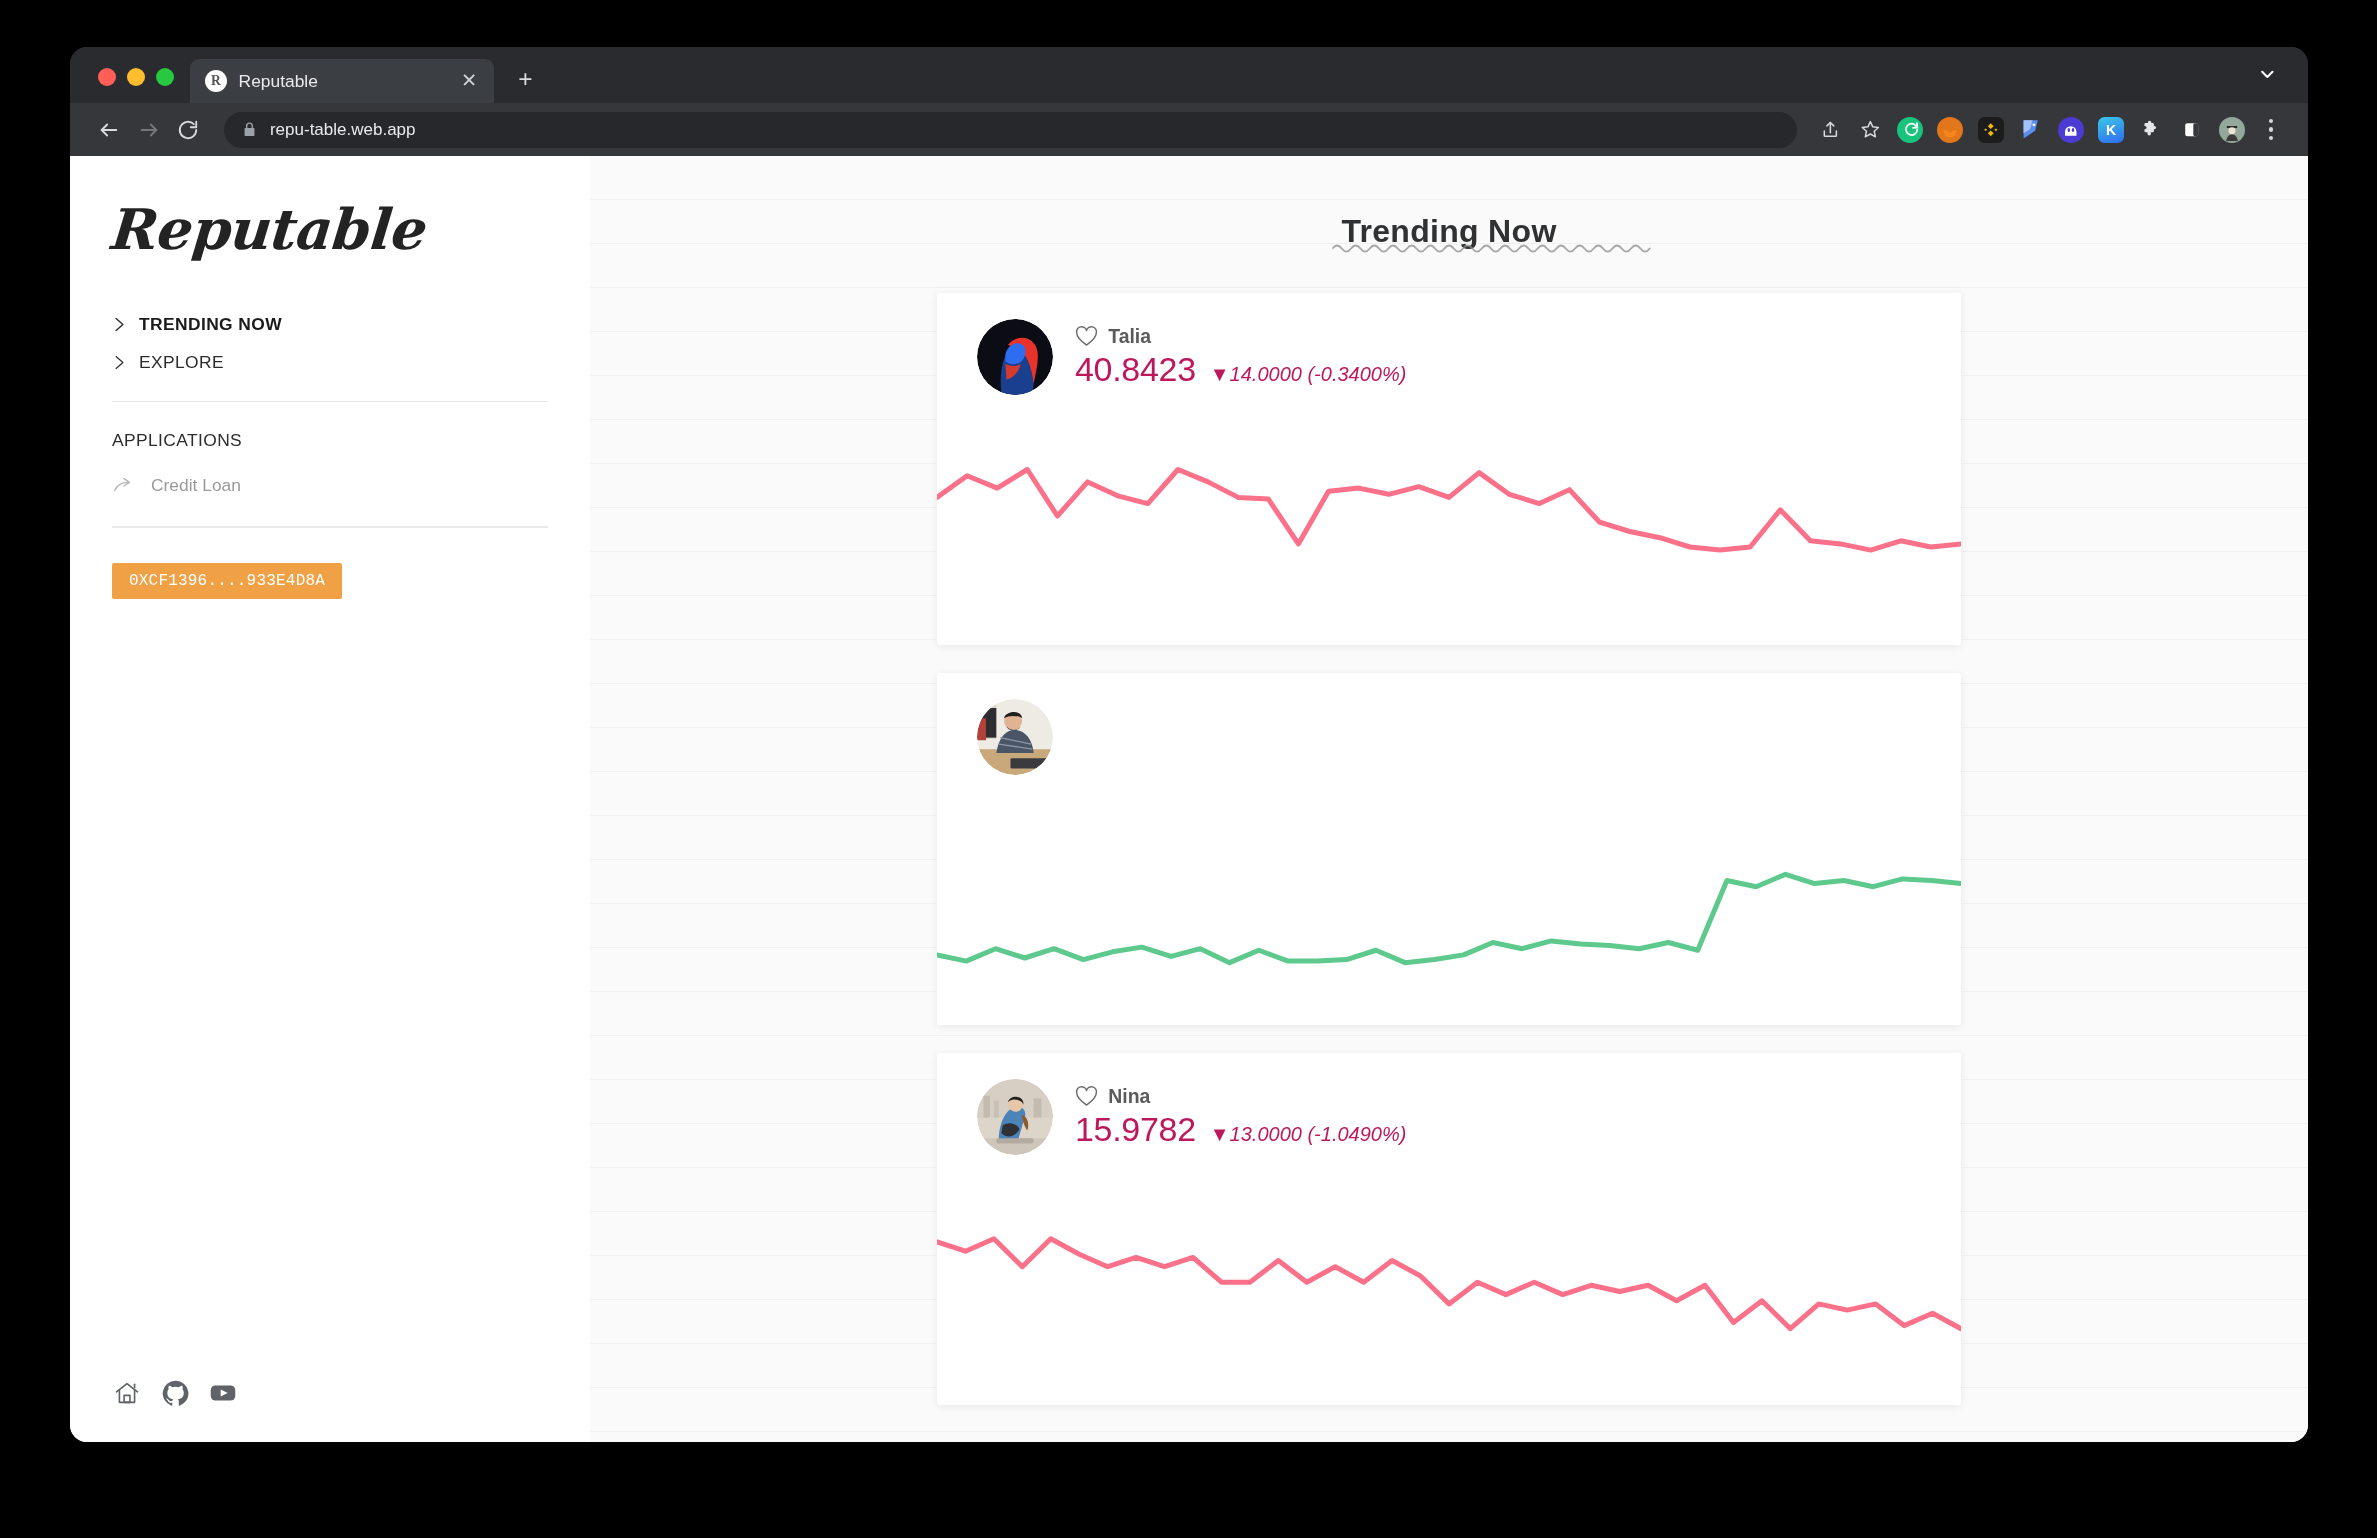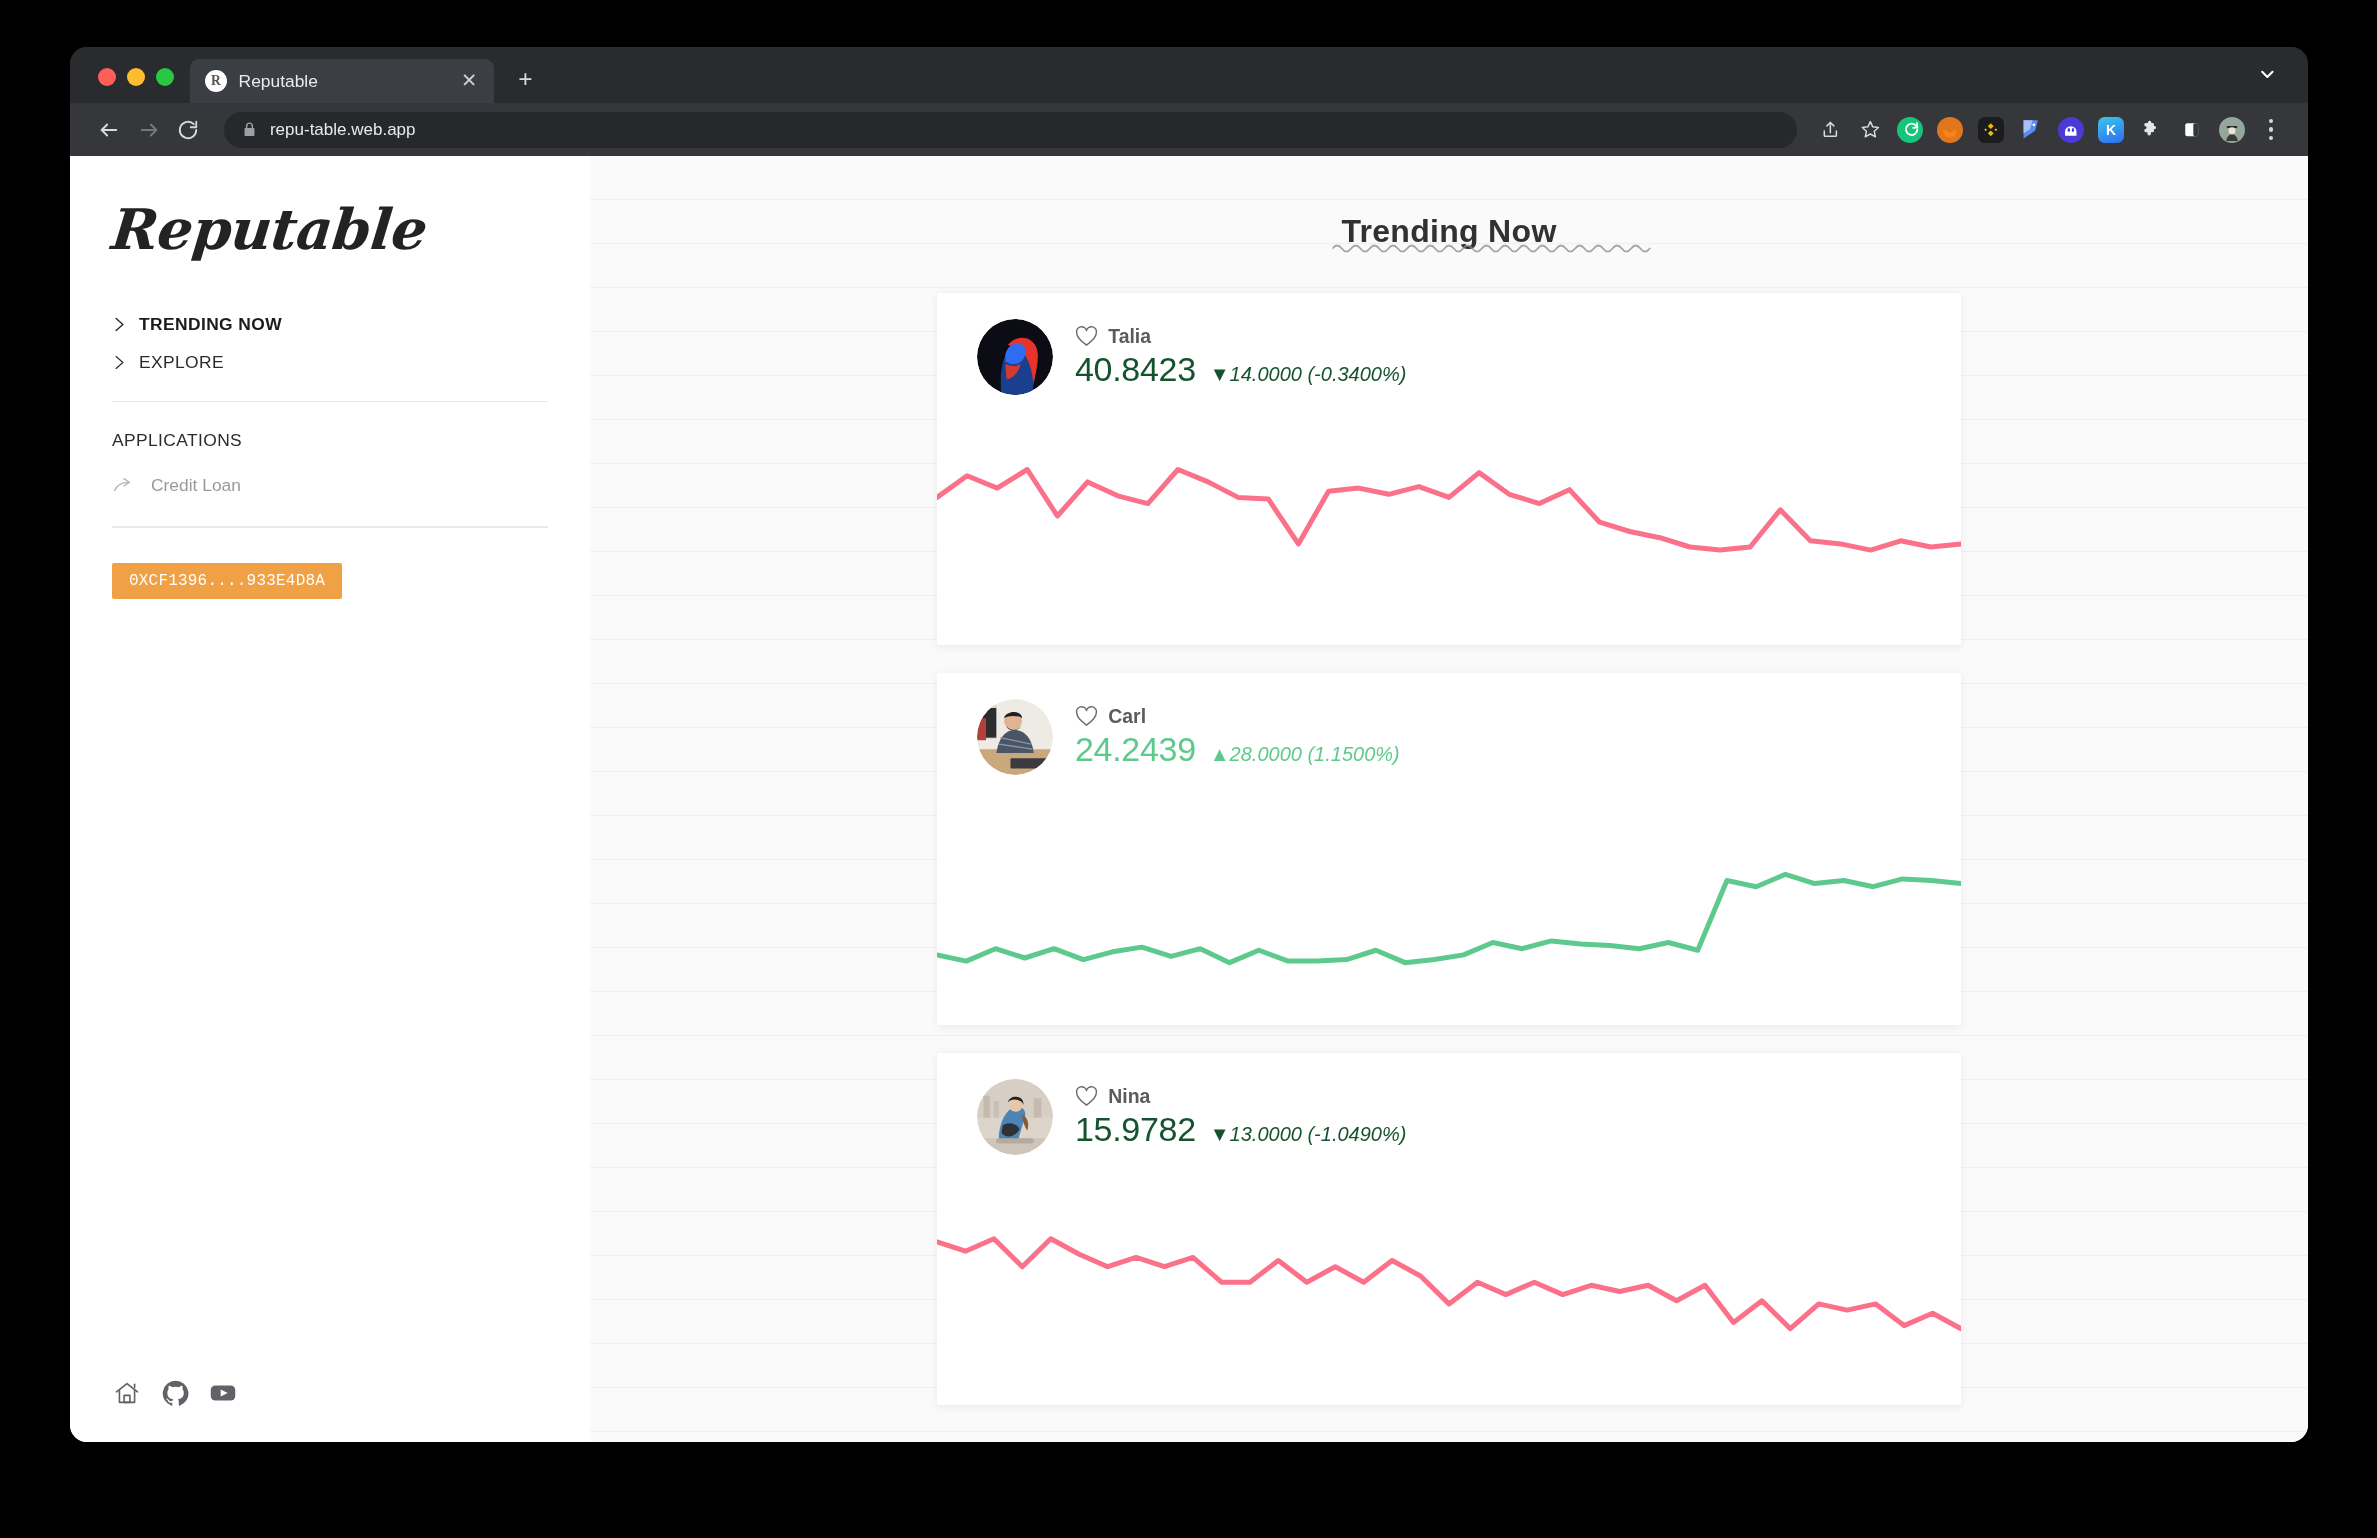--- a/index.html
+++ b/index.html
@@ -289,21 +289,21 @@
   .card-meta { display: flex; flex-direction: column; gap: 2.6px; }
   .name-row { display: flex; align-items: center; gap: 10.3px; }
   .heart { width: 23px; height: 22px; flex: 0 0 auto; cursor: pointer; }
   .name {
     font-size: 19.4px; font-weight: bold; color: #5b5b5b;
   }
   .price-row { display: flex; align-items: baseline; gap: 14px; }
   .price { font-size: 34px; font-weight: normal; letter-spacing: -0.3px; }
   .change { font-size: 20px; font-style: italic; }
   .up { color: #5ec98c; }
-  .down { color: #14532d; }
+  .down { color: #be185d; }
 
   .spark {
     position: absolute;
     left: 0; right: 0; bottom: 36px;
     width: 100%;
     height: 155px;
     display: block;
   }
 </style>
 </head>
@@ -584,34 +584,20 @@
                   <rect x="0" y="30" width="14" height="34" fill="#b3413a"></rect>
                   <rect x="0" y="78" width="118" height="40" fill="#c9a87c"></rect>
                   <circle cx="56" cy="34" r="14" fill="#e0b493"></circle>
                   <path d="M42 30 C44 18 70 16 70 30 C66 26 50 24 42 30z" fill="#20201f"></path>
                   <path d="M46 42 C50 50 64 50 68 42 C66 50 48 52 46 42z" fill="#20201f"></path>
                   <path d="M30 84 C34 58 46 48 58 48 C74 48 86 62 88 84 Z" fill="#4a5566"></path>
                   <path d="M36 60 L84 70 M34 70 L86 78" stroke="#8b97a8" stroke-width="2" fill="none"></path>
                   <rect x="52" y="92" width="62" height="16" rx="2" fill="#3b3b3f"></rect>
                 </g>
               </svg>
-            </div>
-            <div class="card-meta">
-              <div class="name-row">
-                <span class="heart">
-                  <svg width="23" height="22" viewBox="0 0 24 22" fill="none" stroke="#6b6b6b" stroke-width="1.5" stroke-linejoin="round">
-                      <path d="M12 20.5 C5 15.5 1.8 12 1.8 7.9 A5 5 0 0 1 12 5.2 A5 5 0 0 1 22.2 7.9 C22.2 12 19 15.5 12 20.5z"></path>
-                    </svg>
-                </span>
-                <span class="name">Carl</span>
-              </div>
-              <div class="price-row">
-                <span class="price up">24.2439</span>
-                <span class="change up">▲28.0000 (1.1500%)</span>
-              </div>
             </div>
           </div>
           <svg class="spark" viewBox="0 0 100 100" preserveAspectRatio="none">
               <polyline points="0.00,78.00 2.86,82.00 5.71,74.00 8.57,80.00 11.43,74.00 14.29,81.00 17.14,76.00 20.00,73.00 22.86,79.00 25.71,74.00 28.57,83.00 31.43,75.00 34.29,82.00 37.14,82.00 40.00,81.00 42.86,75.00 45.71,83.00 48.57,81.00 51.43,78.00 54.29,70.00 57.14,74.00 60.00,69.00 62.86,71.00 65.71,72.00 68.57,74.00 71.43,70.00 74.29,75.00 77.14,30.00 80.00,34.00 82.86,26.00 85.71,32.00 88.57,30.00 91.43,34.00 94.29,29.00 97.14,30.00 100.00,32.00" fill="none" stroke="#5ec98c" stroke-width="1.4" vector-effect="non-scaling-stroke" stroke-linejoin="round" stroke-linecap="round" style="stroke-width: 5px;"></polyline>
             </svg>
         </section>
 
         <section class="card">
           <div class="card-head">
             <div class="avatar">

